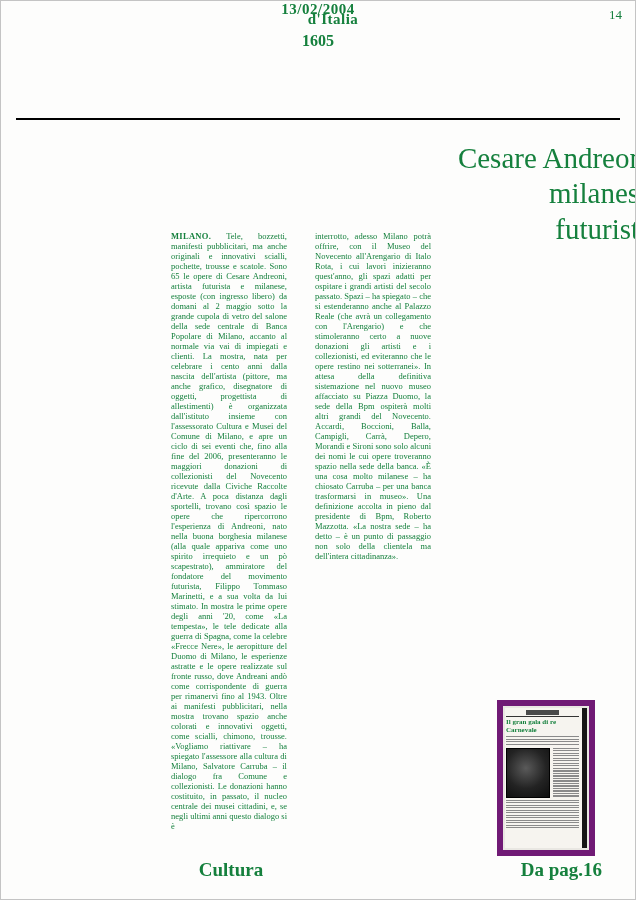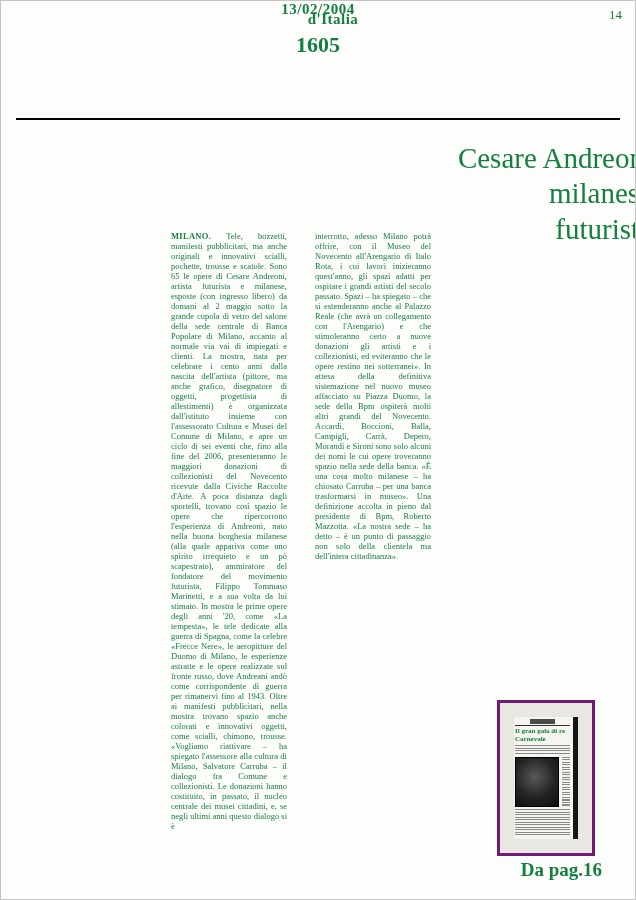--- a/index.html
+++ b/index.html
@@ -26,21 +26,21 @@
   .logo {
     font-family: "DejaVu Serif", serif;
     font-size: 46px; font-weight: bold;
     letter-spacing: 1px; line-height: 1.0;
     margin-top: 1px;
   }
   .logo-sub {
     font-size: 15px; font-weight: bold;
     margin-top: -7px; margin-left: 30px; letter-spacing: .5px;
   }
-  .edition { font-size: 22px; font-weight: bold; margin-top: 4px; }
+  .edition { font-size: 16px; font-weight: bold; margin-top: 4px; }
   .rule {
     position: absolute; top: 117px; left: 15px; right: 15px;
     height: 2px; background: #000;
   }
   .headline {
     position: absolute; top: 140px; left: 17px; width: 100%;
     text-align: right;
     font-size: 29px; font-weight: normal; line-height: 1.22;
   }
   .headline span { display: block; }
@@ -59,23 +59,23 @@
     text-align: center; font-size: 19px; font-weight: bold;
   }
   .footer-source {
     position: absolute; top: 858px; right: 33px;
     font-size: 19px; font-weight: bold; text-align: center;
   }
   
   .thumb {
     position: absolute; top: 699px; left: 496px;
     width: 98px; height: 156px;
-    border: 3px solid #701a75;
+    border: 6px solid #701a75;
     background: #e9e7e2;
-    padding: 14px;
+    padding: 2px;
   }
   .thumb-inner {
     position: relative; width: 100%; height: 100%;
     background: #f6f4ef; overflow: hidden;
   }
   .t-edge {
     position: absolute; top: 0; right: 0; width: 5px; height: 100%;
     background: #161616;
   }
   .t-mast {
@@ -143,15 +143,16 @@
       <div class="t-lines"></div>
       <div class="t-photo-row">
         <div class="t-photo"></div>
         <div class="t-side-lines"></div>
       </div>
       <div class="t-lines t-bottom"></div>
       <div class="t-edge"></div>
     </div>
   </div>
 
+  <div class="footer-section">Cultura</div>
   <div class="footer-source">Da pag.16</div>
 
 </div>
 
 </body></html>

